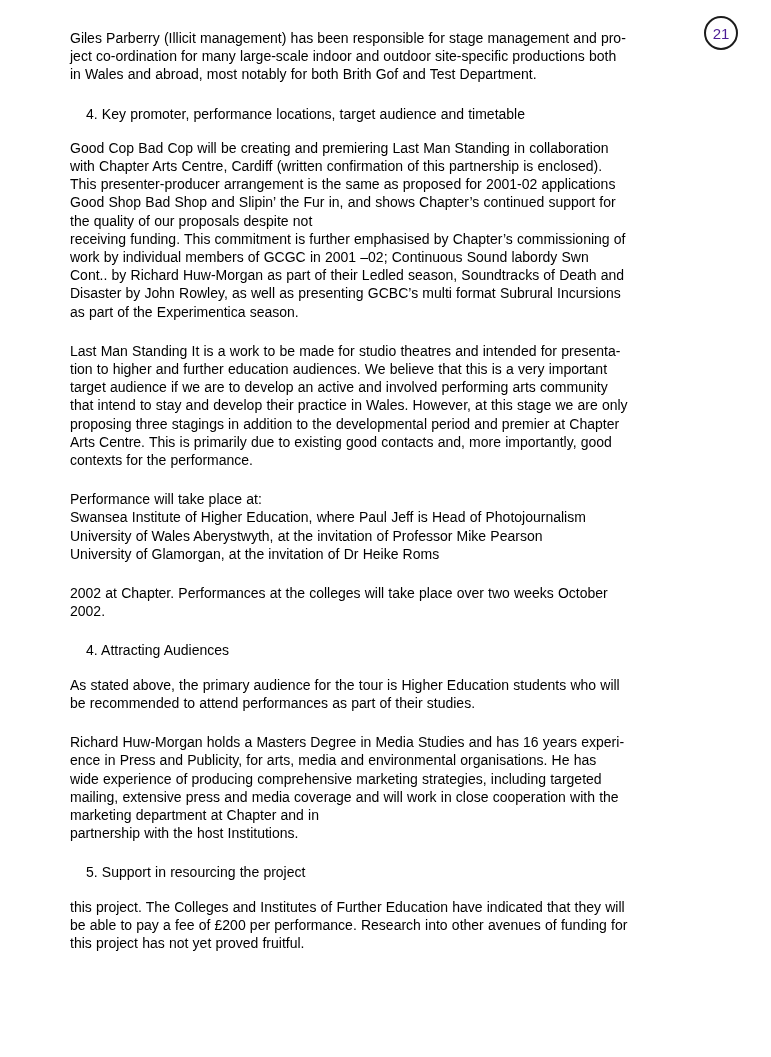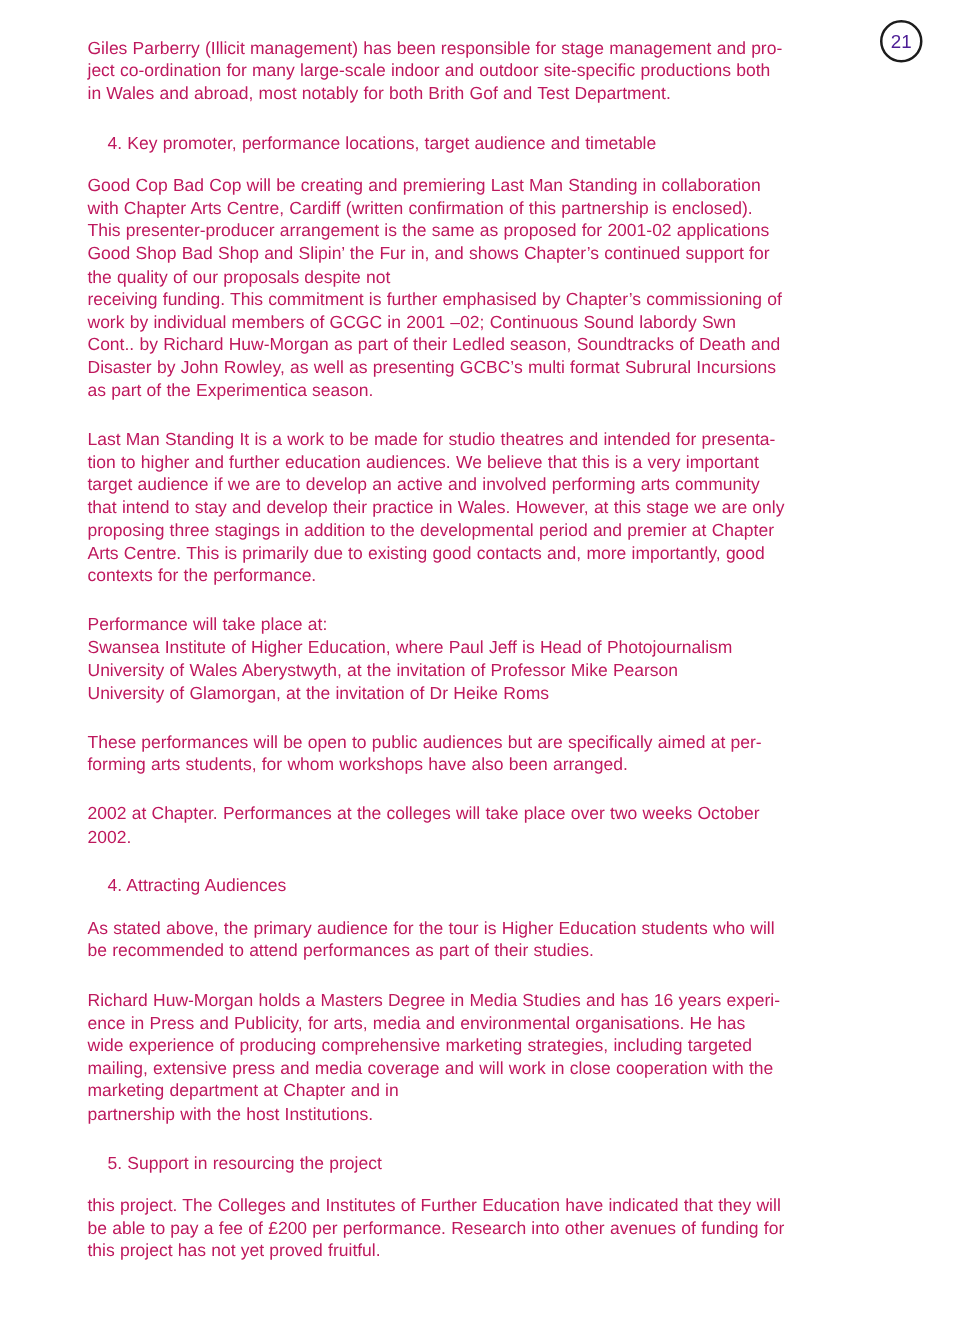--- a/index.html
+++ b/index.html
@@ -29,21 +29,21 @@
     align-items: center;
     justify-content: center;
     font-size: 15px;
     color: #4c1d95;
   }
   .content {
     position: absolute;
     left: 70px;
     top: 29px;
     width: 660px;
-    color: #be185d;
+    color: #000000;
     font-size: 14px;
     line-height: 18.2px;
     word-spacing: 0.3px;
   }
   .paragraph { margin: 0 0 21px 0; }
   .heading   { font-weight: normal; margin: 16px; }
   .line      { white-space: pre; }
 </style>
 </head>
 <body>
@@ -80,24 +80,20 @@
         <div class="line">Arts Centre. This is primarily due to existing good contacts and, more importantly, good</div>
         <div class="line">contexts for the performance.</div>
       </div>
       <div class="paragraph">
         <div class="line">Performance will take place at:</div>
         <div class="line">Swansea Institute of Higher Education, where Paul Jeff is Head of Photojournalism</div>
         <div class="line">University of Wales Aberystwyth, at the invitation of Professor Mike Pearson</div>
         <div class="line">University of Glamorgan, at the invitation of Dr Heike Roms</div>
       </div>
       <div class="paragraph">
-        <div class="line">These performances will be open to public audiences but are specifically aimed at per-</div>
-        <div class="line">forming arts students, for whom workshops have also been arranged.</div>
-      </div>
-      <div class="paragraph">
         <div class="line">2002 at Chapter. Performances at the colleges will take place over two weeks October</div>
         <div class="line">2002.</div>
       </div>
       <div class="heading line">4. Attracting Audiences</div>
       <div class="paragraph">
         <div class="line">As stated above, the primary audience for the tour is Higher Education students who will</div>
         <div class="line">be recommended to attend performances as part of their studies.</div>
       </div>
       <div class="paragraph">
         <div class="line">Richard Huw-Morgan holds a Masters Degree in Media Studies and has 16 years experi-</div>

